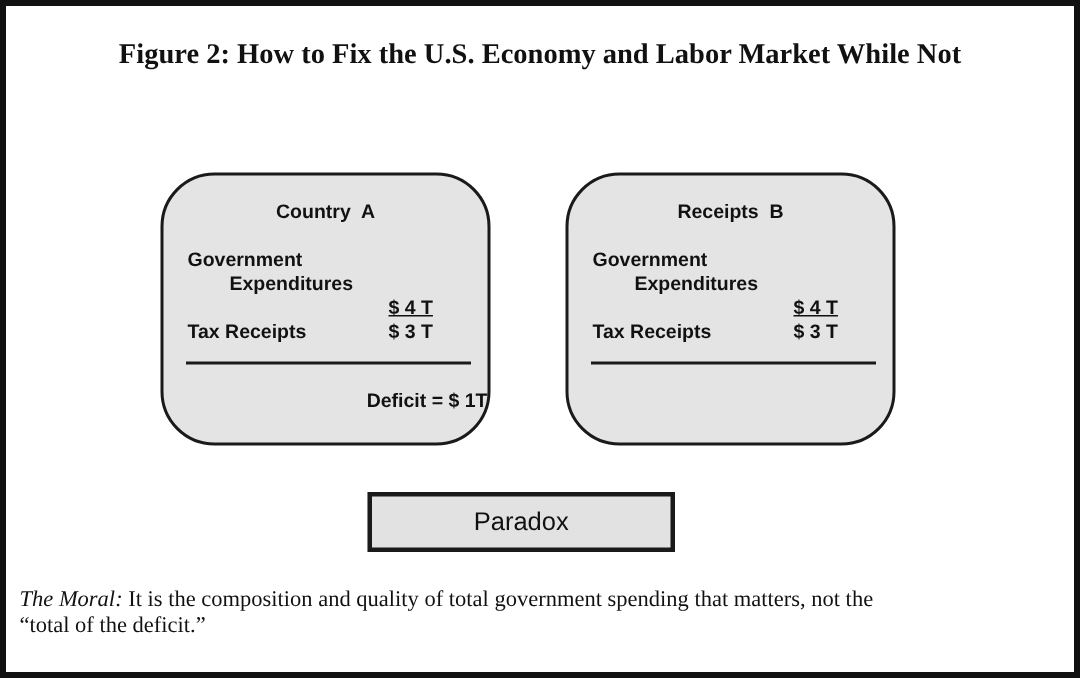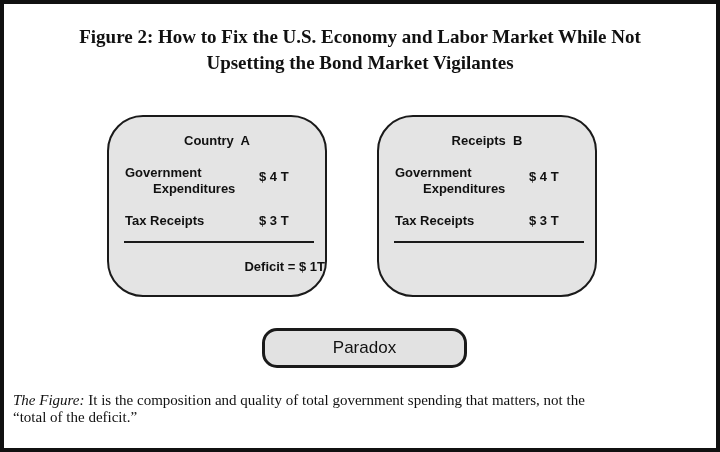--- a/index.html
+++ b/index.html
@@ -47,48 +47,48 @@
   .country-title {
     position: absolute;
     top: 16px;
     left: 0;
     width: 100%;
     text-align: center;
     white-space: pre;
   }
   .lbl-gov { position: absolute; top: 48px; left: 16px; }
   .lbl-exp { position: absolute; top: 64px; left: 44px; }
-  .val-exp { position: absolute; top: 52px; left: 150px; }
+  .val-exp { position: absolute; top: 80px; left: 150px; text-decoration: underline; }
   .lbl-tax { position: absolute; top: 96px; left: 16px; }
   .val-tax { position: absolute; top: 96px; left: 150px; }
   .rule {
     position: absolute;
     top: 124px;
     left: 15px;
     width: 190px;
     height: 0;
     border-top: 2px solid var(--box-border, #1a1a1a);
   }
   .deficit {
     position: absolute;
     top: 142px;
     left: 0;
     width: 100%;
     text-align: right;
   }
   .paradox {
     position: absolute;
-    left: 258px;
+    left: 241px;
     top: 324px;
     width: 205px;
     height: 40px;
     box-sizing: border-box;
     background: var(--paradox-fill, #e2e2e2);
     border: 3px solid var(--box-border, #1a1a1a);
-    border-radius: 15px;
+    border-radius: 0;
     display: flex;
     align-items: center;
     justify-content: center;
     font-size: 17px;
     font-weight: normal;
   }
   .moral {
     position: absolute;
     left: 9px;
     right: 12px;
@@ -102,21 +102,20 @@
     font-style: italic;
   }
 </style>
 </head>
 <body>
 
 <div class="figure">
 
   <div class="title">
     <div>Figure 2: How to Fix the U.S. Economy and Labor Market While Not</div>
-    <div>Upsetting the Bond Market Vigilantes</div>
   </div>
 
   <div class="country-box box-a">
     <div class="country-title">Country  A</div>
     <div class="lbl-gov">Government</div>
     <div class="lbl-exp">Expenditures</div>
     <div class="val-exp">$ 4 T</div>
     <div class="lbl-tax">Tax Receipts</div>
     <div class="val-tax">$ 3 T</div>
     <div class="rule"></div>
@@ -131,17 +130,17 @@
     <div class="lbl-tax">Tax Receipts</div>
     <div class="val-tax">$ 3 T</div>
     <div class="rule"></div>
   </div>
 
   <div class="paradox">
     <span>Paradox</span>
   </div>
 
   <div class="moral">
-    <div><span class="lead">The Figure:</span><span> It is the composition and quality of total government spending that matters, not the</span></div>
+    <div><span class="lead">The Moral:</span><span> It is the composition and quality of total government spending that matters, not the</span></div>
     <div>“total of the deficit.”</div>
   </div>
 
 </div>
 
 </body></html>

